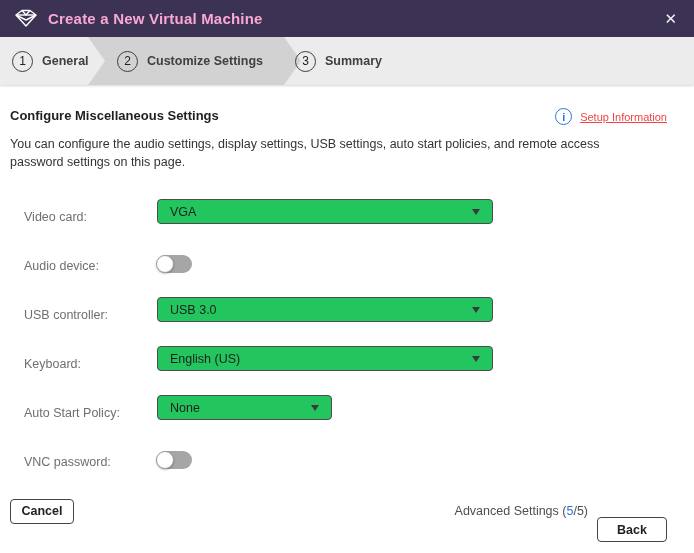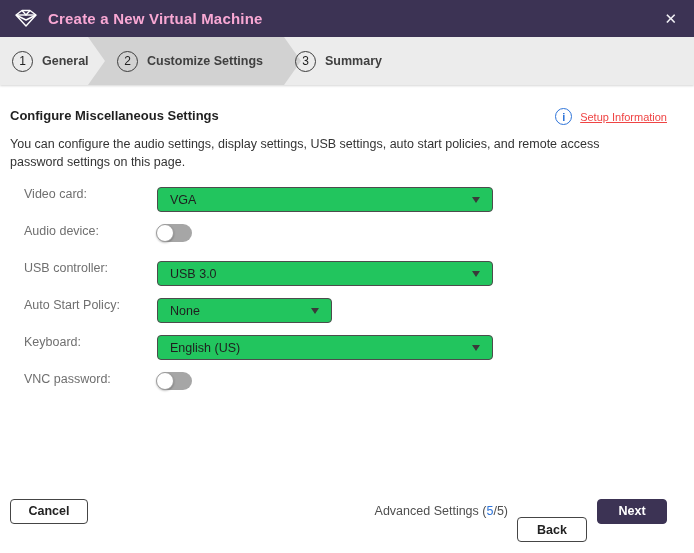--- a/index.html
+++ b/index.html
@@ -44,21 +44,21 @@
   .info-icon {
     width:17px; height:17px; border:1.5px solid #2e74d9; border-radius:50%;
     color:#2e74d9; font-size:11px; font-weight:bold; font-style:normal;
     display:flex; align-items:center; justify-content:center;
   }
   .setup-link { color:#ef4444; font-size:11px; text-decoration:underline; cursor:pointer; }
   .description { margin-top:10px; font-size:12.5px; line-height:18px; color:#333333; max-width:622px; }
 
   
   .form { margin-top:16px; }
-  .form-row { display:flex; align-items:flex-start; height:37px; padding-left:14px; }
+  .form-row { display:flex; align-items:flex-end; height:37px; margin-bottom:12px; padding-left:14px; }
   .form-label { width:133px; flex-shrink:0; font-size:12.5px; color:#6f6f6f; }
   .dropdown {
     position:relative; height:25px; border:1px solid #4c4c4c; border-radius:4px;
     background:#22c55e; display:flex; align-items:center; padding-left:12px; cursor:default;
   }
   .dd-wide { width:336px; } .dd-narrow { width:175px; }
   .dd-value { font-size:12.5px; color:#1f1f1f; }
   .dd-arrow {
     position:absolute; right:12px; top:50%; transform:translateY(-50%);
     width:0; height:0;
@@ -72,21 +72,21 @@
     box-shadow:0 1px 2px rgba(0,0,0,.25);
   }
 
   
   .footer { position:absolute; left:10px; right:27px; bottom:11px; display:flex; align-items:center; }
   .btn {
     height:25px; border:1.5px solid #454545; border-radius:4px; background:#fff;
     font-family:inherit; font-size:12.5px; font-weight:bold; color:#222;
     display:flex; align-items:center; justify-content:center; cursor:default;
   }
-  .btn-cancel { width:78px; }
+  .btn-cancel { width:64px; }
   .footer-right { margin-left:auto; display:flex; align-items:center; }
   .advanced { font-size:12.5px; color:#4f4f4f; margin-right:9px; }
   .advanced .blue { color:#2e74d9; }
   .btn-back { width:70px;margin-top:37px; }
   .btn-next { width:70px; background:#3c3354; border:1.5px solid #3c3354; color:#fff; margin-left:10px; }
 </style>
 </head>
 <body>
 
 <div class="titlebar">
@@ -150,45 +150,44 @@
 
     <div class="form-row">
       <span class="form-label">USB controller:</span>
       <div class="dropdown dd-wide">
         <span class="dd-value">USB 3.0</span>
         <span class="dd-arrow"></span>
       </div>
     </div>
 
     <div class="form-row">
-      <span class="form-label">Auto Start Policy:</span>
-      <div class="dropdown dd-narrow">
-        <span class="dd-value">None</span>
+      <span class="form-label">Keyboard:</span>
+      <div class="dropdown dd-wide">
+        <span class="dd-value">English (US)</span>
         <span class="dd-arrow"></span>
       </div>
     </div>
 
     <div class="form-row">
-      <span class="form-label">Keyboard:</span>
-      <div class="dropdown dd-wide">
-        <span class="dd-value">English (US)</span>
+      <span class="form-label">Auto Start Policy:</span>
+      <div class="dropdown dd-narrow">
+        <span class="dd-value">None</span>
         <span class="dd-arrow"></span>
       </div>
     </div>
 
     <div class="form-row">
       <span class="form-label">VNC password:</span>
       <div class="toggle">
         <span class="toggle-knob"></span>
       </div>
     </div>
 
   </div>
 </div>
 
 <div class="footer">
   <button class="btn btn-cancel">Cancel</button>
   <div class="footer-right">
     <span class="advanced"><span>Advanced Settings (</span><span class="blue">5</span><span>/5)</span></span>
     <button class="btn btn-back">Back</button>
-    <button class="btn btn-next">Next</button>
   </div>
 </div>
 
 </body></html>

